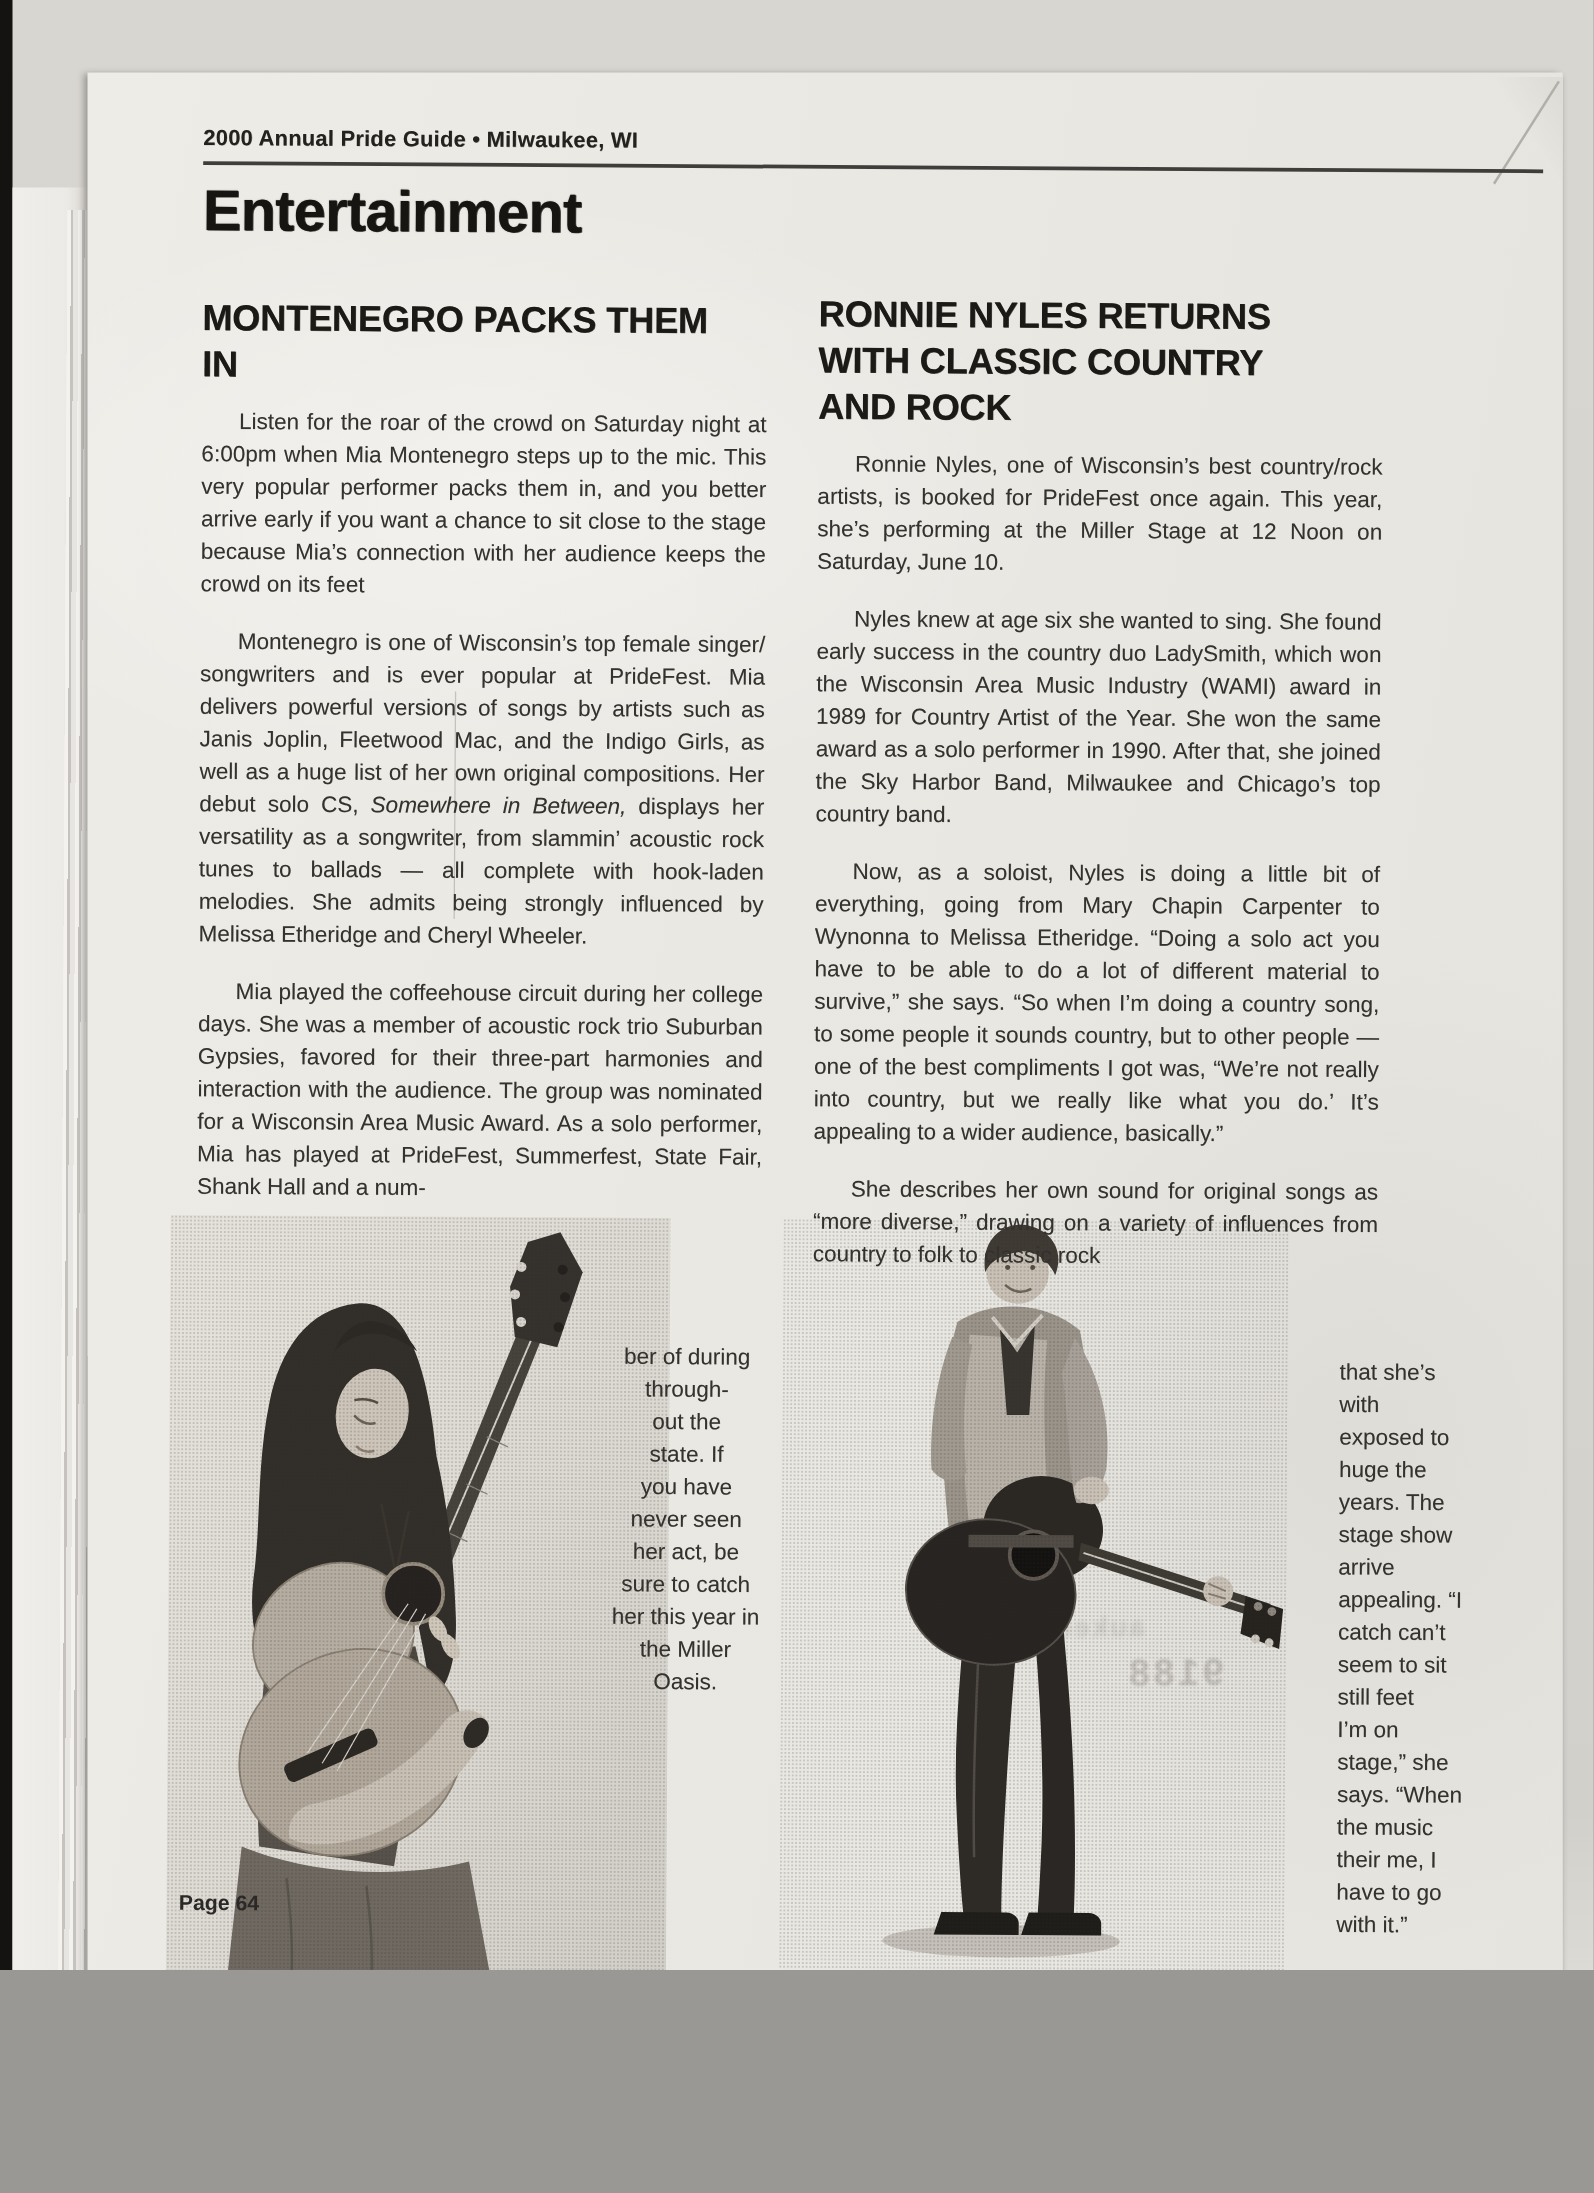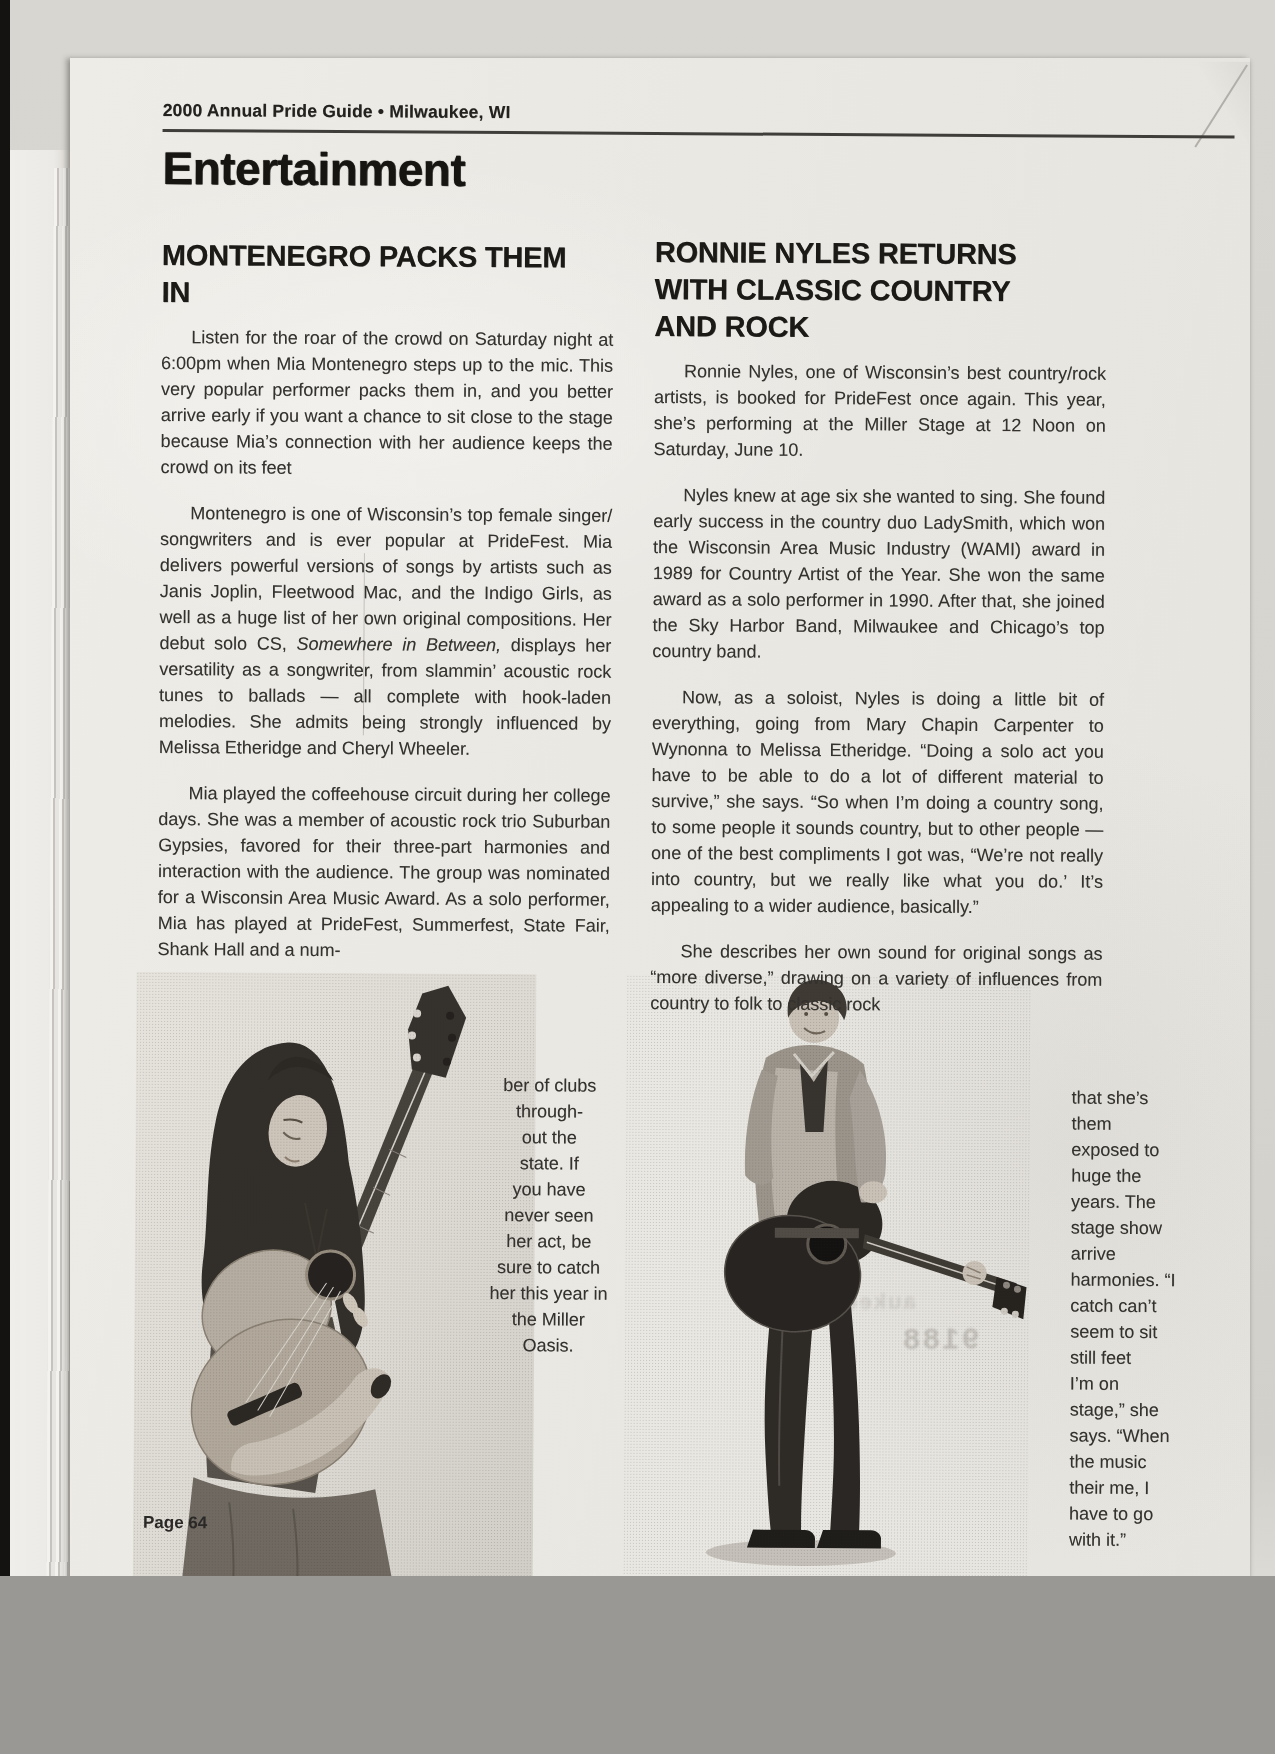--- a/index.html
+++ b/index.html
@@ -225,41 +225,41 @@
             <span class="tline">WITH CLASSIC COUNTRY</span>
             <span class="tline">AND ROCK</span>
           </h2>
         <p class="bp">Ronnie Nyles, one of Wisconsin’s best country/rock artists, is booked for PrideFest once again. This year, she’s performing at the Miller Stage at 12 Noon on Saturday, June 10.</p>
         <p class="bp">Nyles knew at age six she wanted to sing. She found early success in the country duo LadySmith, which won the Wisconsin Area Music Industry (WAMI) award in 1989 for Country Artist of the Year. She won the same award as a solo performer in 1990. After that, she joined the Sky Harbor Band, Milwaukee and Chicago’s top country band.</p>
         <p class="bp">Now, as a soloist, Nyles is doing a little bit of everything, going from Mary Chapin Carpenter to Wynonna to Melissa Etheridge. “Doing a solo act you have to be able to do a lot of different material to survive,” she says. “So when I’m doing a country song, to some people it sounds country, but to other people — one of the best compliments I got was, “We’re not really into country, but we really like what you do.’ It’s appealing to a wider audience, basically.”</p>
         <p class="bp">She describes her own sound for original songs as “more diverse,” drawing on a variety of influences from country to folk to classic rock</p>
       </section>
 
       <div class="wrapcol wrap-left">
-          <div>ber of clubs</div>
+          <div>ber of during</div>
           <div>through-</div>
           <div>out the</div>
           <div>state. If</div>
           <div>you have</div>
           <div>never seen</div>
           <div>her act, be</div>
           <div>sure to catch</div>
           <div>her this year in</div>
           <div>the Miller</div>
           <div>Oasis.</div>
         </div>
       <div class="wrapcol wrap-right">
           <div>that she’s</div>
-          <div>them</div>
+          <div>with</div>
           <div>exposed to</div>
           <div>huge the</div>
           <div>years.  The</div>
           <div>stage show</div>
           <div>arrive</div>
-          <div>harmonies. “I</div>
+          <div>appealing. “I</div>
           <div>catch can’t</div>
           <div>seem to sit</div>
           <div>still feet</div>
           <div>I’m on</div>
           <div>stage,” she</div>
           <div>says. “When</div>
           <div>the music</div>
           <div>their me, I</div>
           <div>have to go</div>
           <div>with it.”</div>

